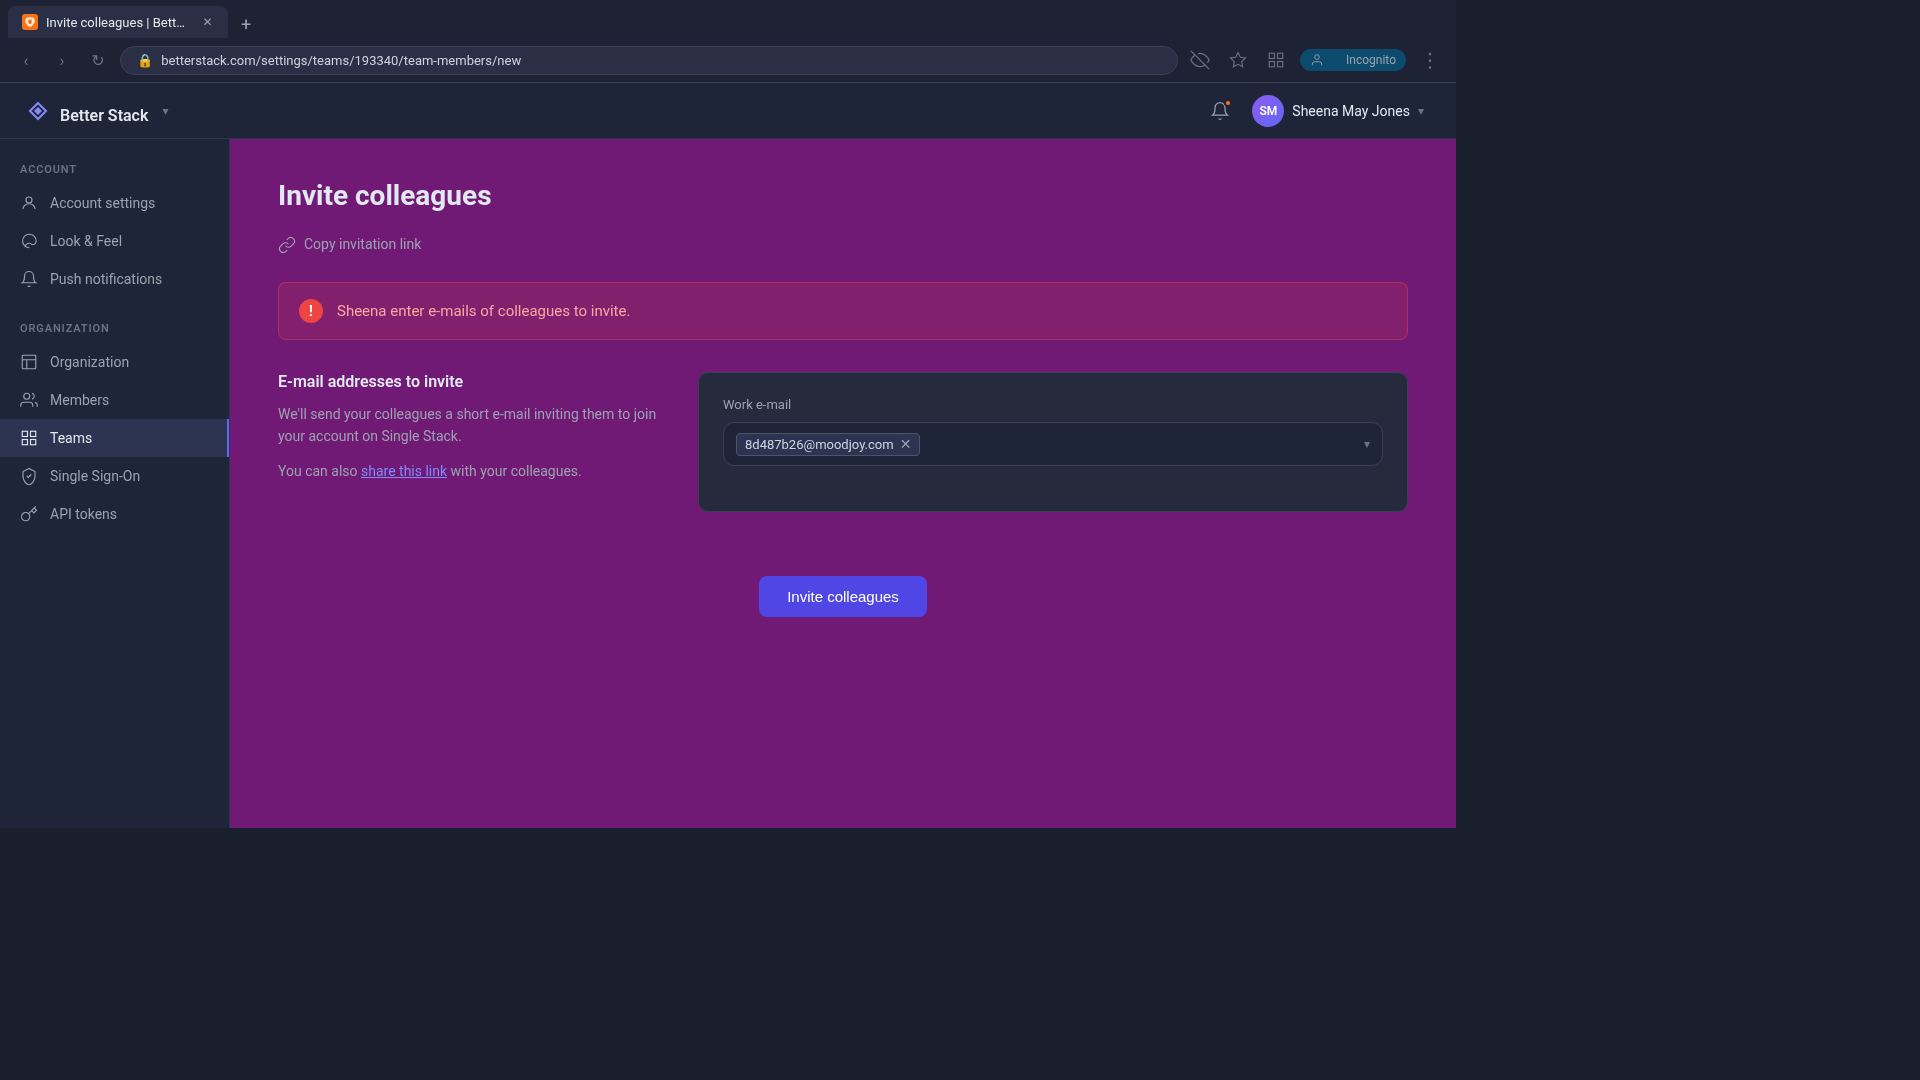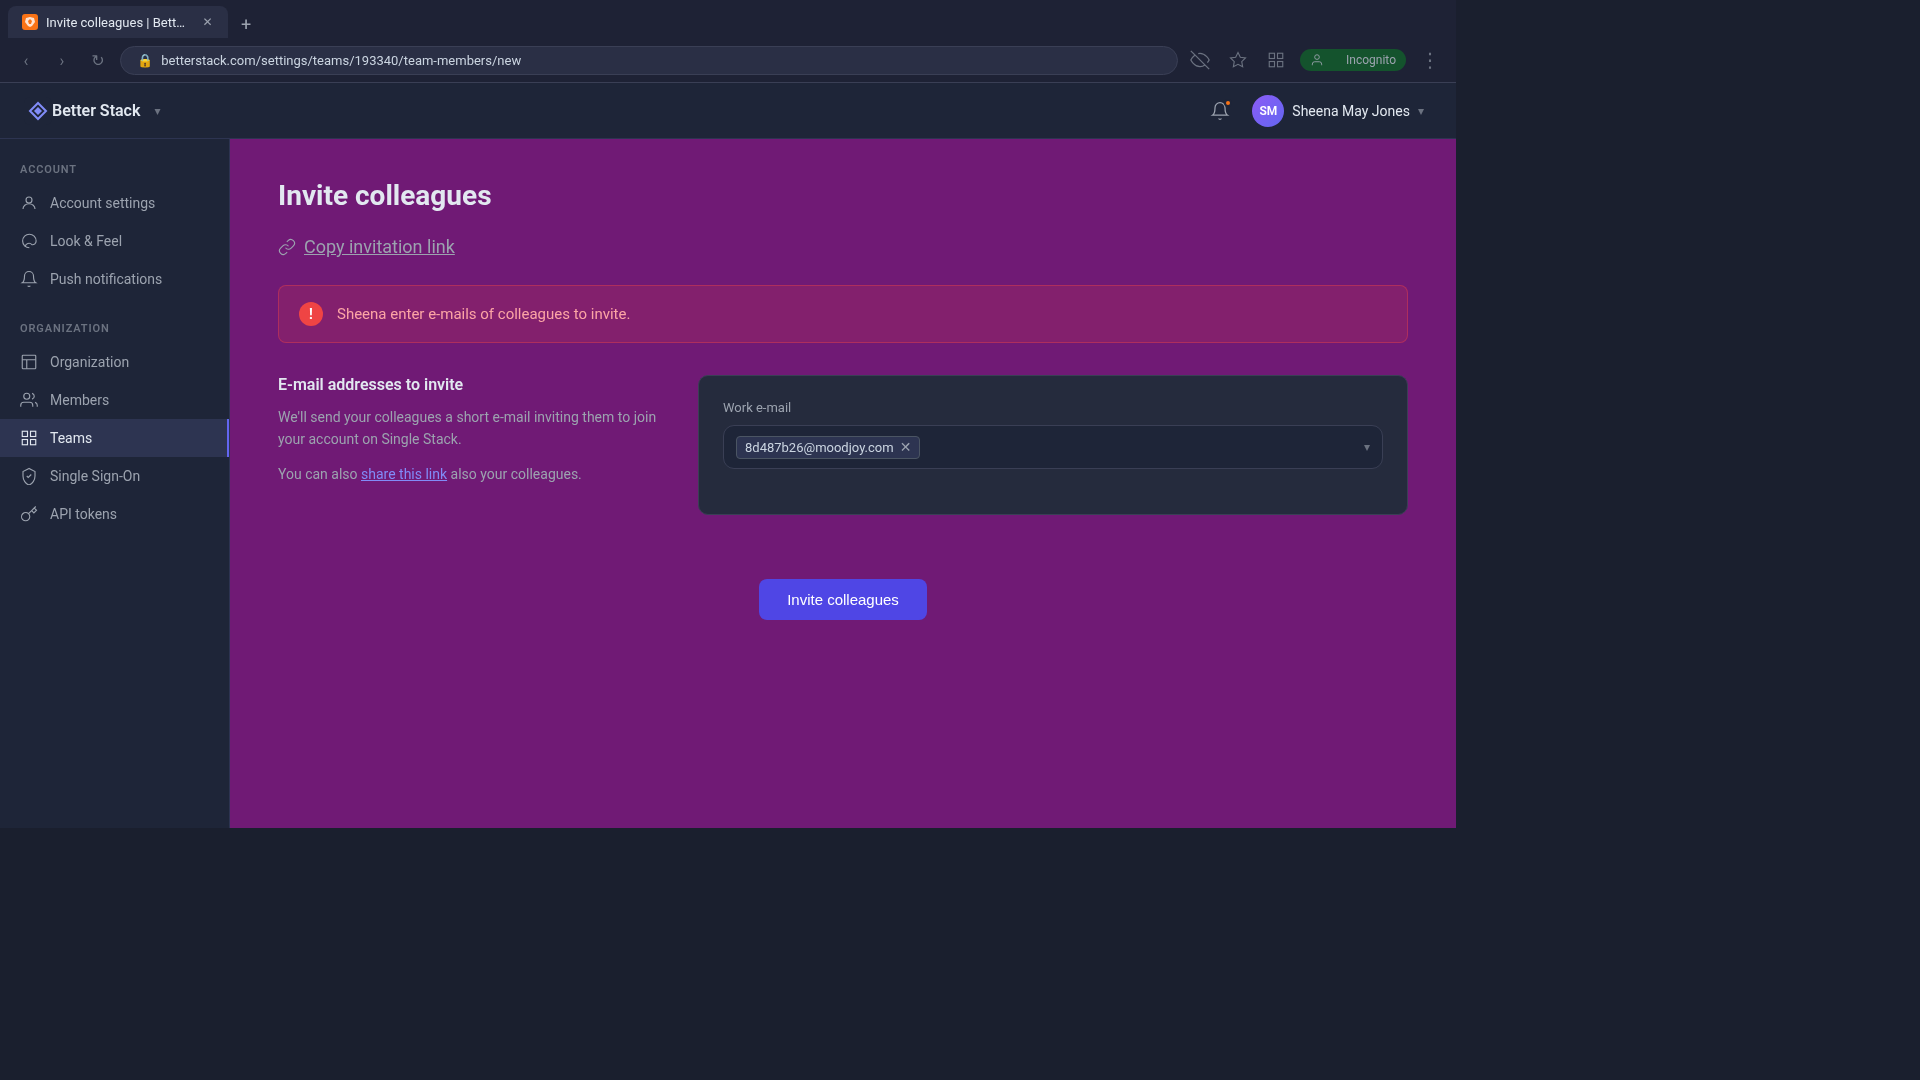--- a/index.html
+++ b/index.html
@@ -107,21 +107,21 @@
       color: #6b7280;
       font-size: 16px;
       cursor: pointer;
       width: 28px; height: 28px;
       display: flex; align-items: center; justify-content: center;
     }
     .incognito-badge {
       display: flex;
       align-items: center;
       gap: 22px;
-      background: #14532d;
+      background: #0c4a6e;
       padding: 4px 10px;
       border-radius: 14px;
       font-size: 12px;
       color: #9ca3af;
     }
 
     
     .app-layout {
       display: flex;
       height: calc(828px - 122px);
@@ -138,22 +138,22 @@
       border-bottom: 1px solid #2d3451;
     }
     .brand {
       display: flex;
       align-items: center;
       gap: 10px;
       cursor: pointer;
     }
     .brand-logo {
       display: flex;
-      align-items: center;
-      gap: 0;
+      align-items: flex-end;
+      gap: 8px;
     }
     .brand-icon {
       width: 28px; height: 28px;
     }
     .brand-name {
       font-size: 16px;
       font-weight: 600;
       color: #e2e8f0;
     }
     .brand-chevron {
@@ -259,28 +259,26 @@
       background: #701a75;
     }
     .page-title {
       font-size: 28px;
       font-weight: 700;
       color: #e2e8f0;
       margin-bottom: 20px;
     }
     .copy-link-btn {
       display: inline-flex;
-      align-items: center;
-      gap: 8px;
-      color: #9ca3af;
-      font-size: 18px;
+      gap: 8px;
+      color: #9ca3af;
+      font-size: 14px;
       cursor: pointer;
       margin-bottom: 24px;
       padding: 4px 0;
-      text-decoration: underline;
     }
     .link-icon {
       width: 18px; height: 18px;
       color: inherit;
     }
 
     .error-banner {
       display: flex;
       align-items: center;
       gap: 14px;
@@ -588,21 +586,21 @@
 
     <div class="form-section">
       <div class="form-description">
         <h3>E-mail addresses to invite</h3>
         <p>
           <span>We'll send your colleagues a short e-mail inviting them to join your account on Single Stack.</span>
         </p>
         <p>
           <span>You can also</span>
           <a>share this link</a>
-          <span>also your colleagues.</span>
+          <span>with your colleagues.</span>
         </p>
       </div>
 
       <div class="form-field-area">
         <div class="field-label">Work e-mail</div>
         <div class="email-input-box">
           <div class="email-tag">
             <span>8d487b26@moodjoy.com</span>
             <span class="email-tag-close">✕</span>
           </div>

